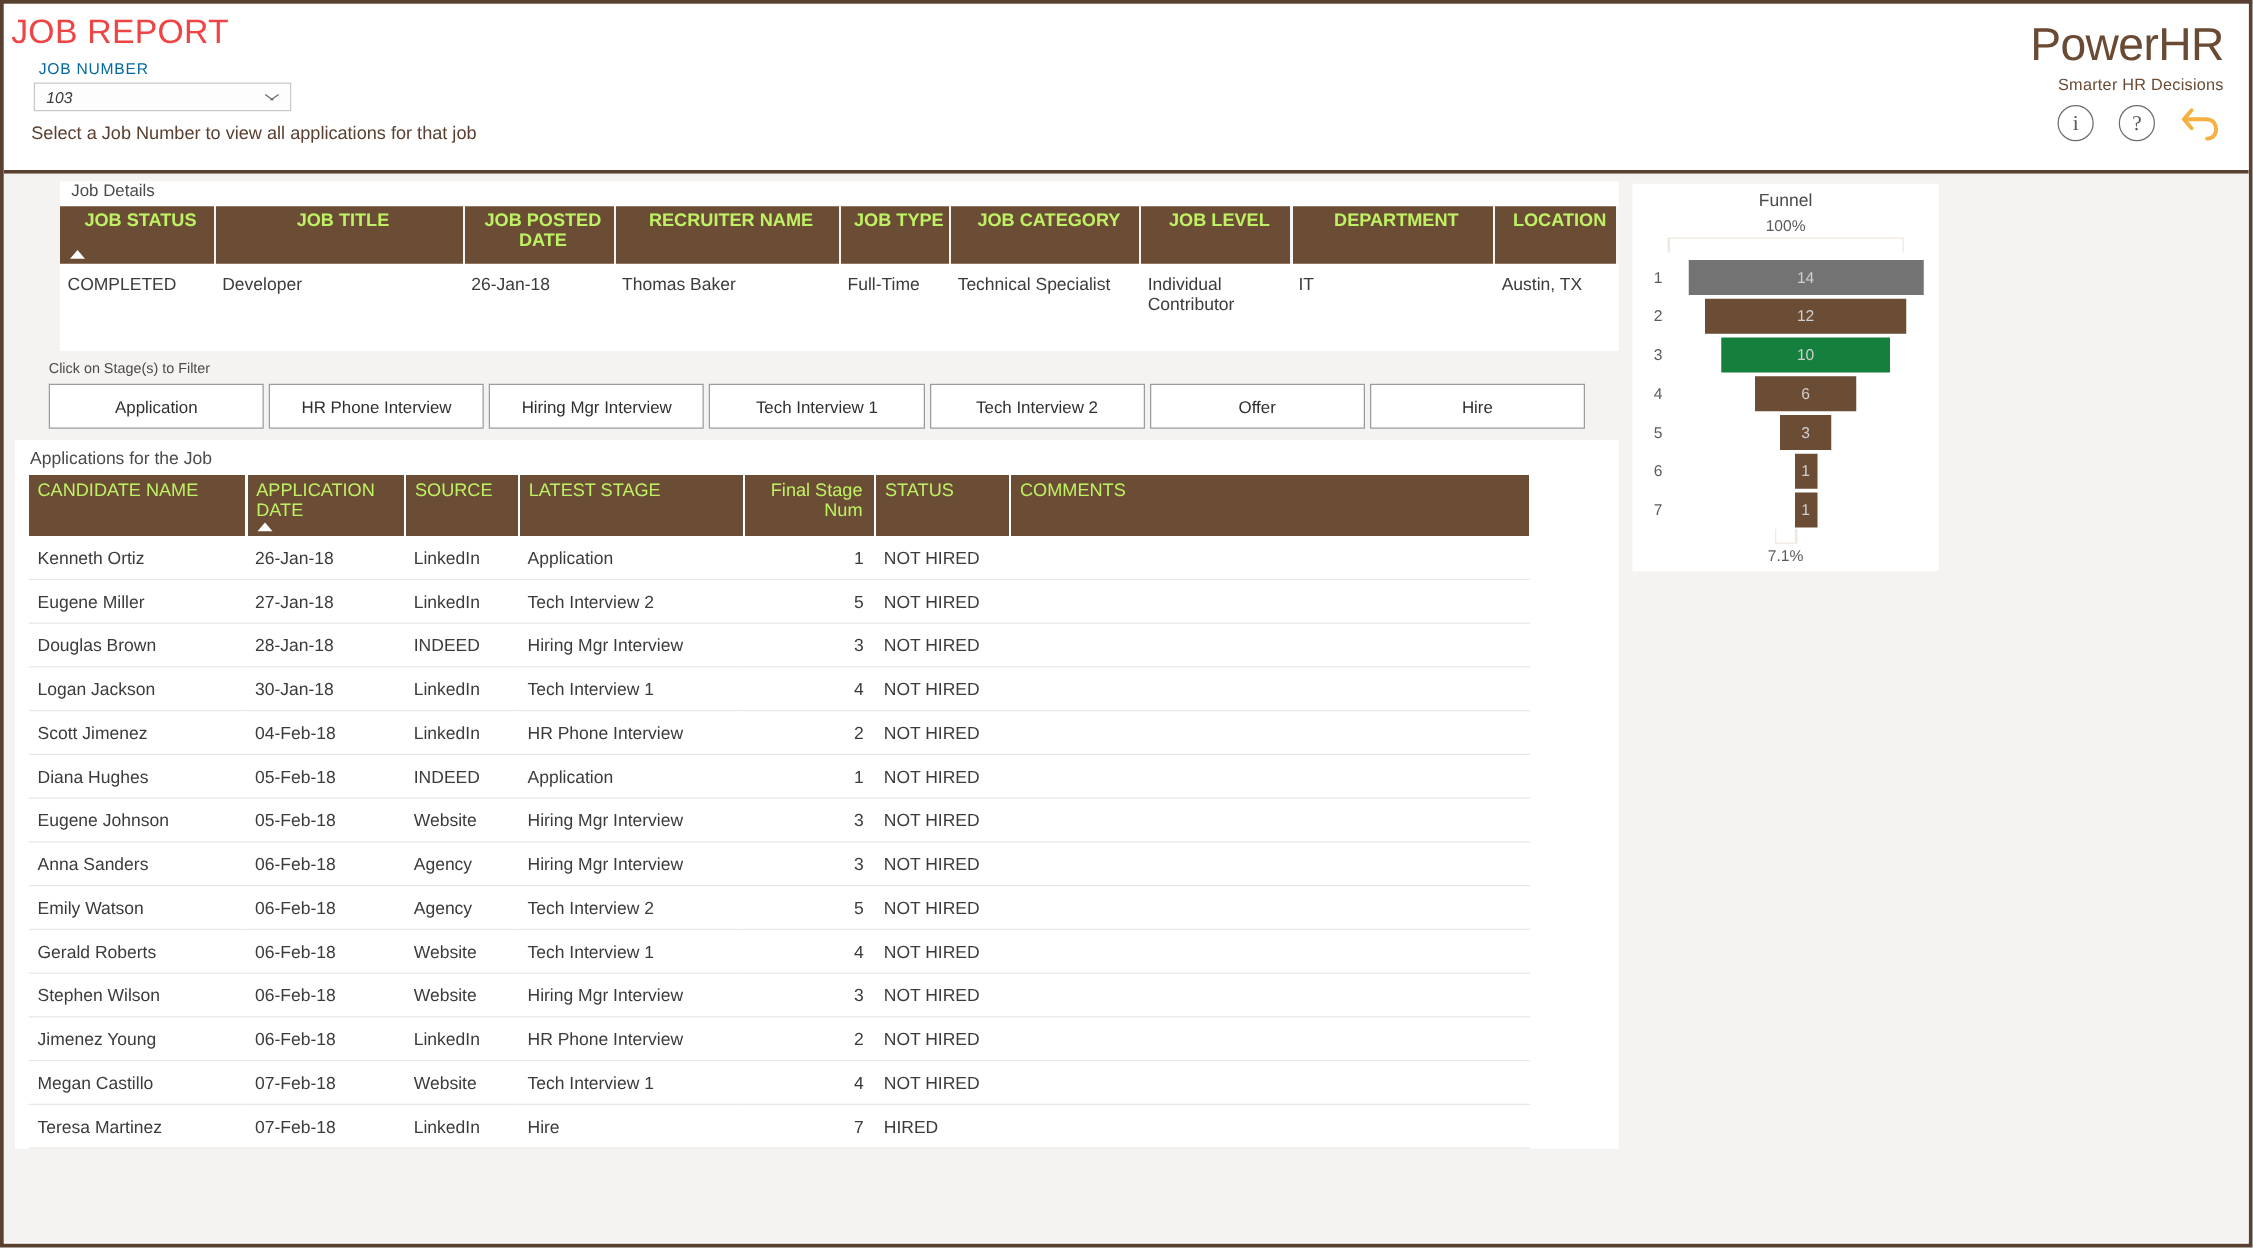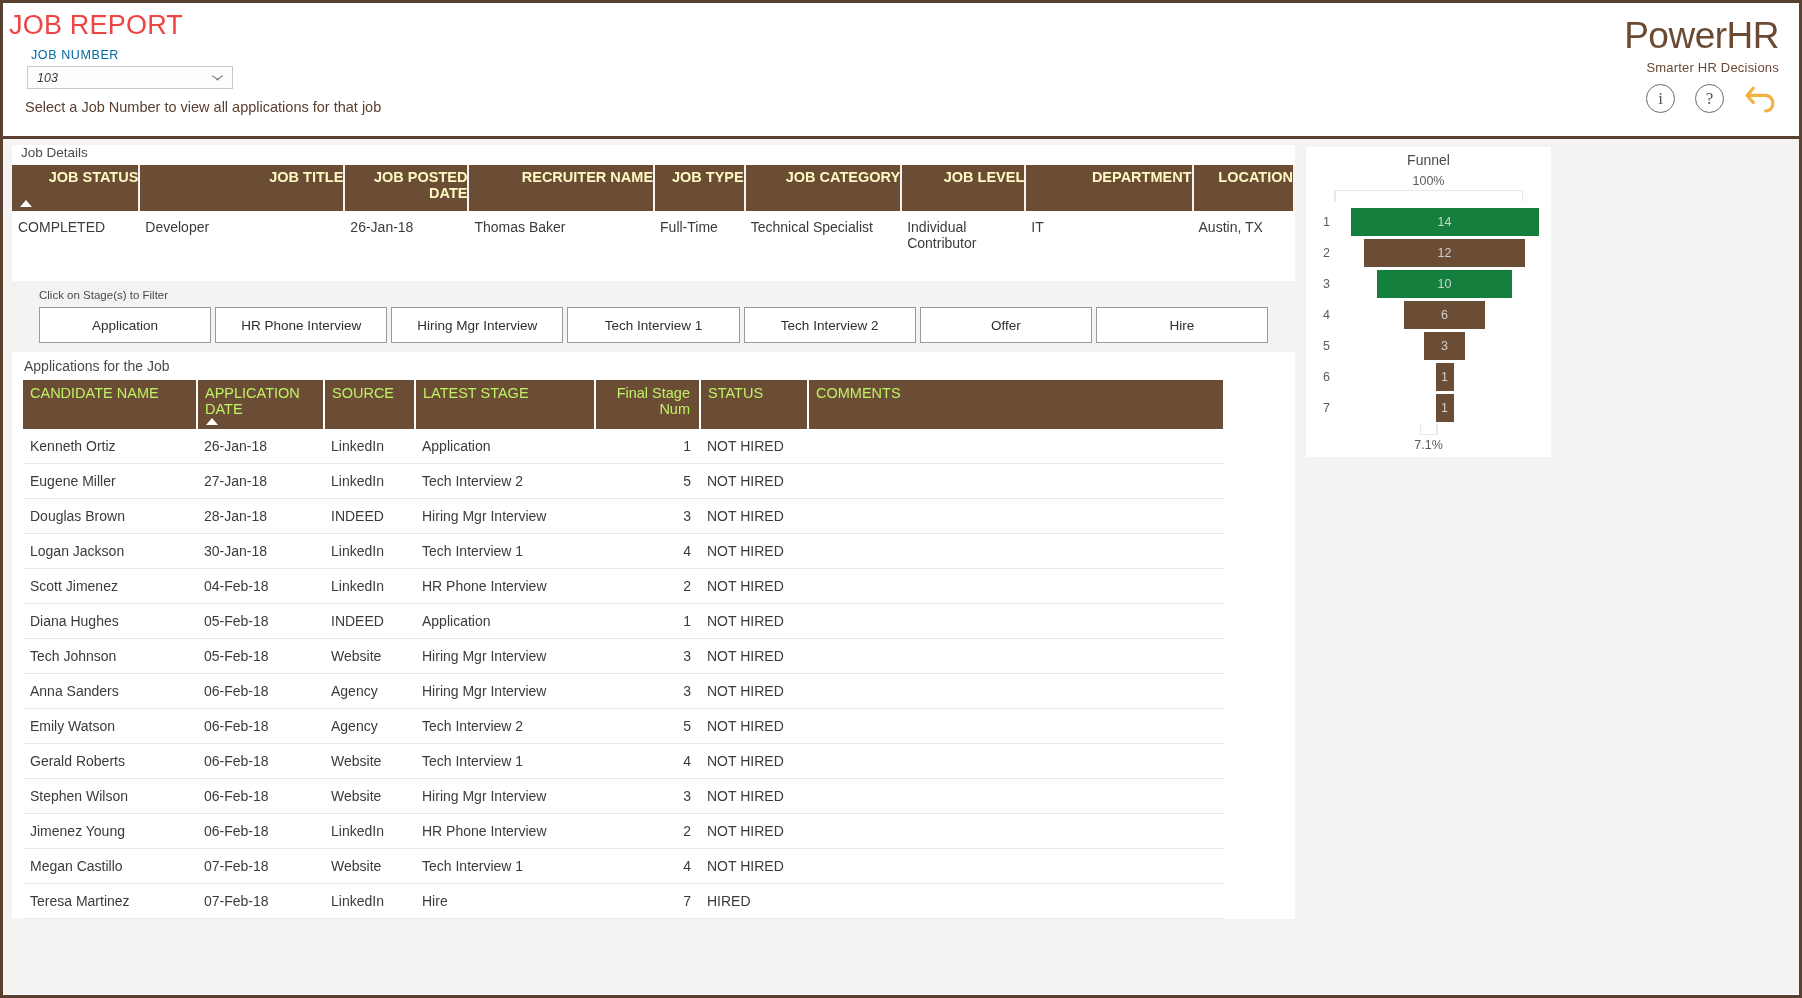--- a/index.html
+++ b/index.html
@@ -98,27 +98,27 @@
     position:absolute;left:9px;top:6px;
     width:1283px;
   }
 
   .sec-label{
     font-size:13.5px;color:#4a4a4a;
     margin:0 0 5px 9px;
   }
 
   
-  .jd-wrap{background:#ffffff;padding:0 0 22px 0;}
+  .jd-wrap{background:#ffffff;padding:0 0 22px 0;margin-left:36px;}
   table{border-collapse:collapse;width:100%;}
   .jd-table{table-layout:fixed;}
   .jd-table th{
-    background:#6b4c35;color:#fef9c3;
+    background:#6b4c35;color:#bef264;
     font-size:14.5px;font-weight:bold;
-    text-align:right;
+    text-align:center;
     padding:4px 0 10px 6px;
     vertical-align:top;
     border-right:2px solid #f4f3f1;
     position:relative;
     height:26px;
   }
   .sort-tri{
     position:absolute;left:8px;bottom:4px;
     width:0;height:0;
     border-left:6px solid transparent;
@@ -383,21 +383,21 @@
               <tr>
                 <td>Diana Hughes</td>
                 <td>05-Feb-18</td>
                 <td>INDEED</td>
                 <td>Application</td>
                 <td class="num">1</td>
                 <td>NOT HIRED</td>
                 <td></td>
               </tr>
               <tr>
-                <td>Tech Johnson</td>
+                <td>Eugene Johnson</td>
                 <td>05-Feb-18</td>
                 <td>Website</td>
                 <td>Hiring Mgr Interview</td>
                 <td class="num">3</td>
                 <td>NOT HIRED</td>
                 <td></td>
               </tr>
               <tr>
                 <td>Anna Sanders</td>
                 <td>06-Feb-18</td>
@@ -468,21 +468,21 @@
     </div>
 
     <div class="funnel-panel">
       <div class="funnel-title">Funnel</div>
       <div class="funnel-pct-top">100%</div>
       <div class="funnel-brk"></div>
       <div class="funnel-rows">
           <div class="f-row">
             <div class="f-idx">1</div>
             <div class="f-barwrap">
-              <div class="f-bar" style="width: 188px; background: #15803d; color: rgb(207, 207, 207);">14</div>
+              <div class="f-bar" style="width: 188px; background: #737373; color: rgb(207, 207, 207);">14</div>
             </div>
           </div>
           <div class="f-row">
             <div class="f-idx">2</div>
             <div class="f-barwrap">
               <div class="f-bar" style="width: 161.143px; background: rgb(107, 76, 53); color: rgb(207, 207, 207);">12</div>
             </div>
           </div>
           <div class="f-row">
             <div class="f-idx">3</div>

